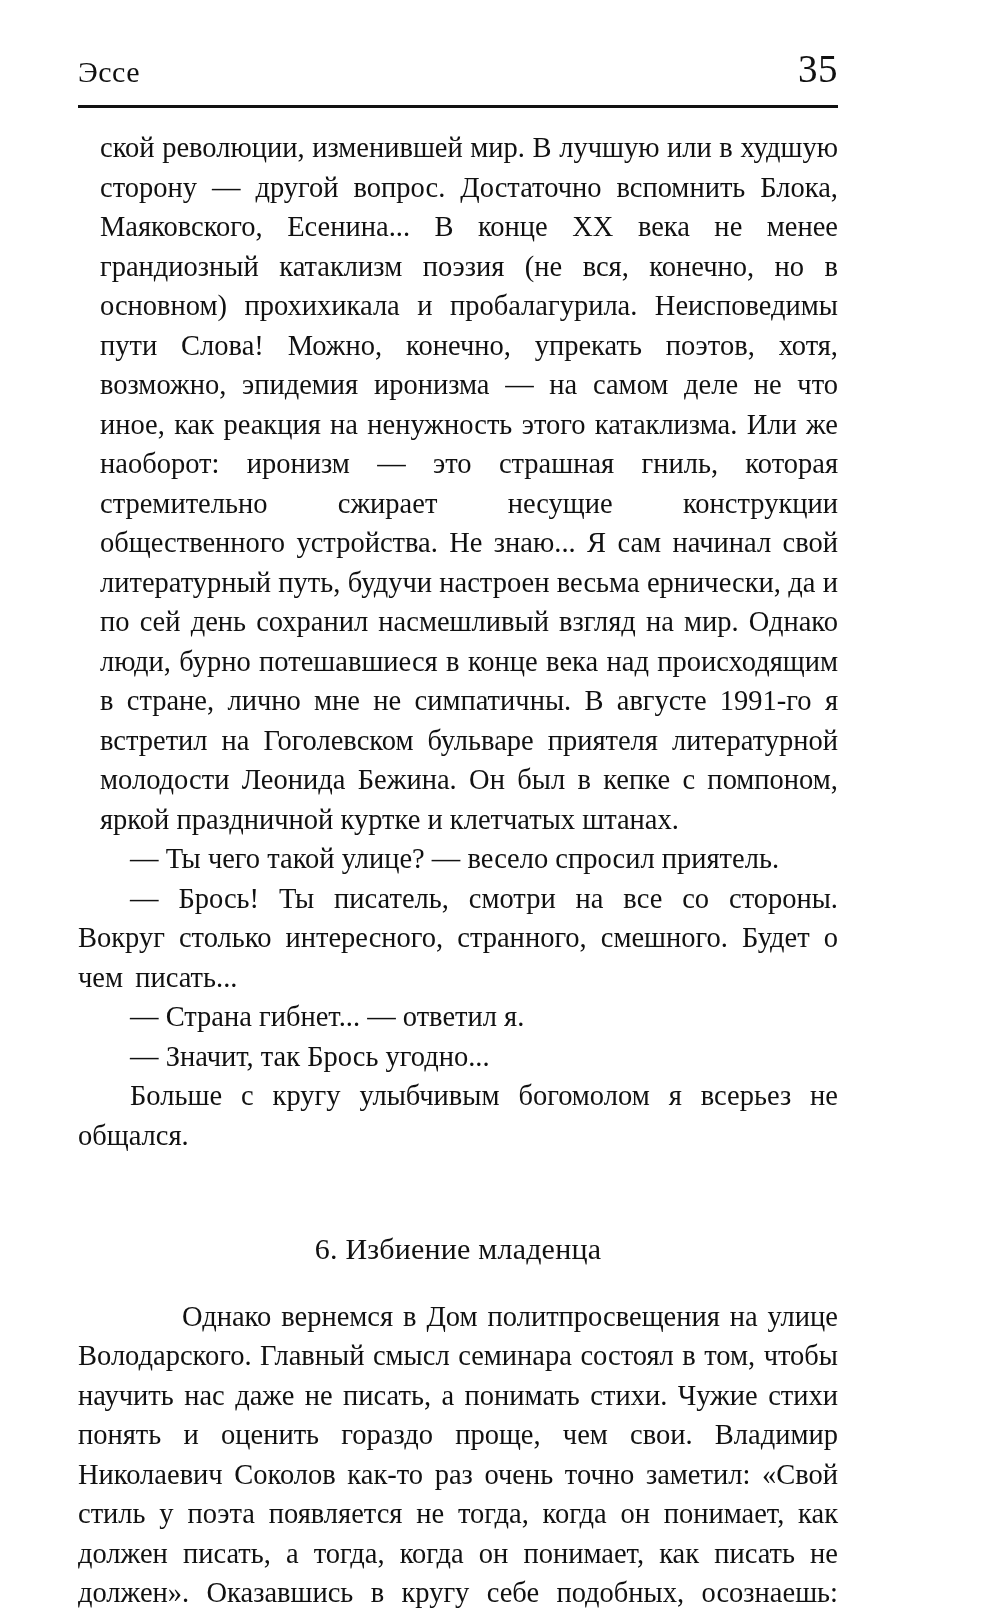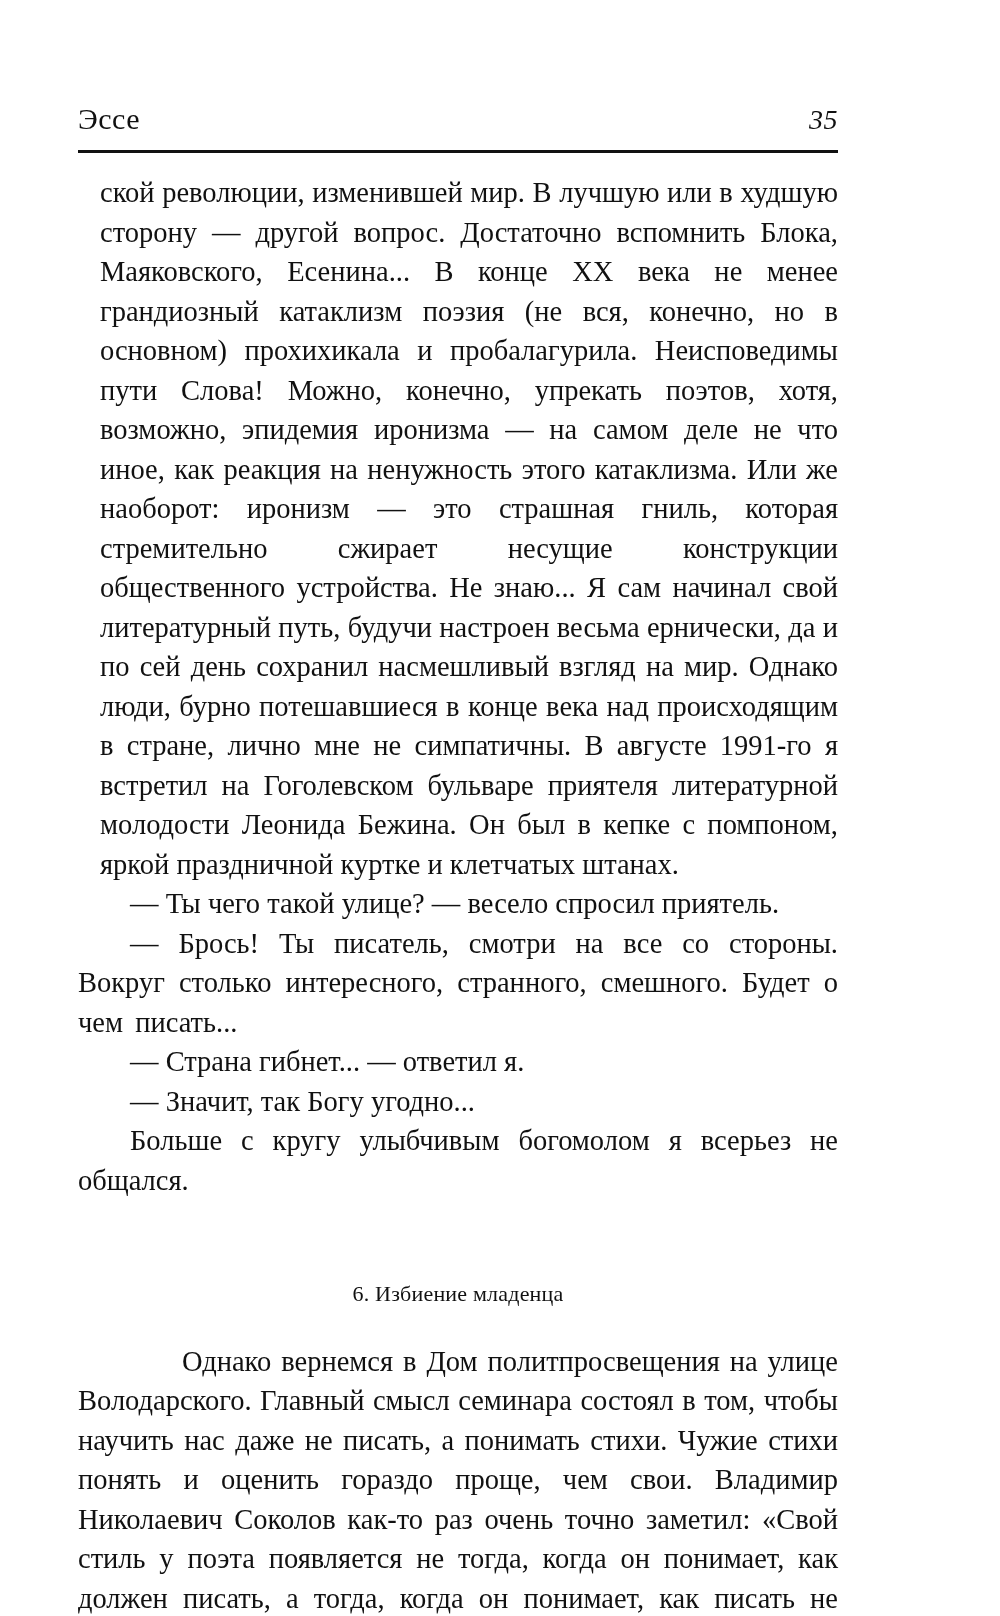--- a/index.html
+++ b/index.html
@@ -24,32 +24,31 @@
   .content {
     position: absolute;
     left: 78px;
     top: 0;
     width: 760px;
   }
   .header {
     display: flex;
     align-items: baseline;
     justify-content: space-between;
-    padding-top: 102px;
+    padding-top: 46px;
     font-size: 30px;
     letter-spacing: 0.5px;
   }
   .header .running-title {
     font-family: "Liberation Serif", serif;
     font-size: 30px;
   }
   .header .folio {
     font-family: "Liberation Serif", serif;
-    font-size: 28px;
-    font-style: italic;
+    font-size: 39px;
   }
   .rule {
     margin-top: 14px;
     border-top: 3px solid #111111;
     width: 100%;
   }
   .body-text {
     margin-top: 20px;
     font-size: 28.5px;
     line-height: 39.5px;
@@ -67,21 +66,21 @@
   p.dialogue {
     text-indent: 52px;
   }
   p.new-para {
     text-indent: 52px;
   }
   h2.section-title {
     margin: 0;
     padding-top: 74px;
     padding-bottom: 28px;
-    font-size: 22px;
+    font-size: 30px;
     font-weight: normal;
     text-align: center;
     letter-spacing: 0.2px;
   }
   p.section-first {
     text-indent: 104px;
   }
   
   .wide-space {
     word-spacing: 5px;
@@ -100,21 +99,21 @@
 
     <div class="rule"></div>
 
     <div class="body-text">
 
       <p class="para-indent">ской революции, изменившей мир. В лучшую или в худшую сторону — другой вопрос. Достаточно вспомнить Блока, Маяковского, Есенина... В конце XX века не менее грандиозный катаклизм поэзия (не вся, конечно, но в основном) прохихикала и пробалагурила. Неисповедимы пути Слова! Можно, конечно, упрекать поэтов, хотя, возможно, эпидемия иронизма — на самом деле не что иное, как реакция на ненужность этого катаклизма. Или же наоборот: иронизм — это страшная гниль, которая стремительно сжирает несущие конструкции общественного устройства. Не знаю... Я сам начинал свой литературный путь, будучи настроен весьма ернически, да и по сей день сохранил насмешливый взгляд на мир. Однако люди, бурно потешавшиеся в конце века над происходящим в стране, лично мне не симпатичны. В августе 1991-го я встретил на Гоголевском бульваре приятеля литературной молодости Леонида Бежина. Он был в кепке с помпоном, яркой праздничной куртке и клетчатых штанах.</p>
 
       <p class="dialogue">— Ты чего такой улице? — весело спросил приятель.</p>
       <p class="dialogue wide-space">— Брось! Ты писатель, смотри на все со стороны. Вокруг столько интересного, странного, смешного. Будет о чем писать...</p>
       <p class="dialogue">— Страна гибнет... — ответил я.</p>
-      <p class="dialogue">— Значит, так Богу угодно...</p>
+      <p class="dialogue">— Значит, так Брось угодно...</p>
 
       <p class="new-para">Больше с кругу улыбчивым богомолом я всерьез не общался.</p>
 
       <h2 class="section-title">6. Избиение младенца</h2>
 
       <p class="section-first">Однако вернемся в Дом политпросвещения на улице Володарского. Главный смысл семинара состоял в том, чтобы научить нас даже не писать, а понимать стихи. Чужие стихи понять и оценить гораздо проще, чем свои. Владимир Николаевич Соколов как-то раз очень точно заметил: «Свой стиль у поэта появляется не тогда, когда он понимает, как должен писать, а тогда, когда он понимает, как писать не должен». Оказавшись в кругу себе подобных, осознаешь: несмотря на</p>
 
     </div>
   </div>
 </div>

